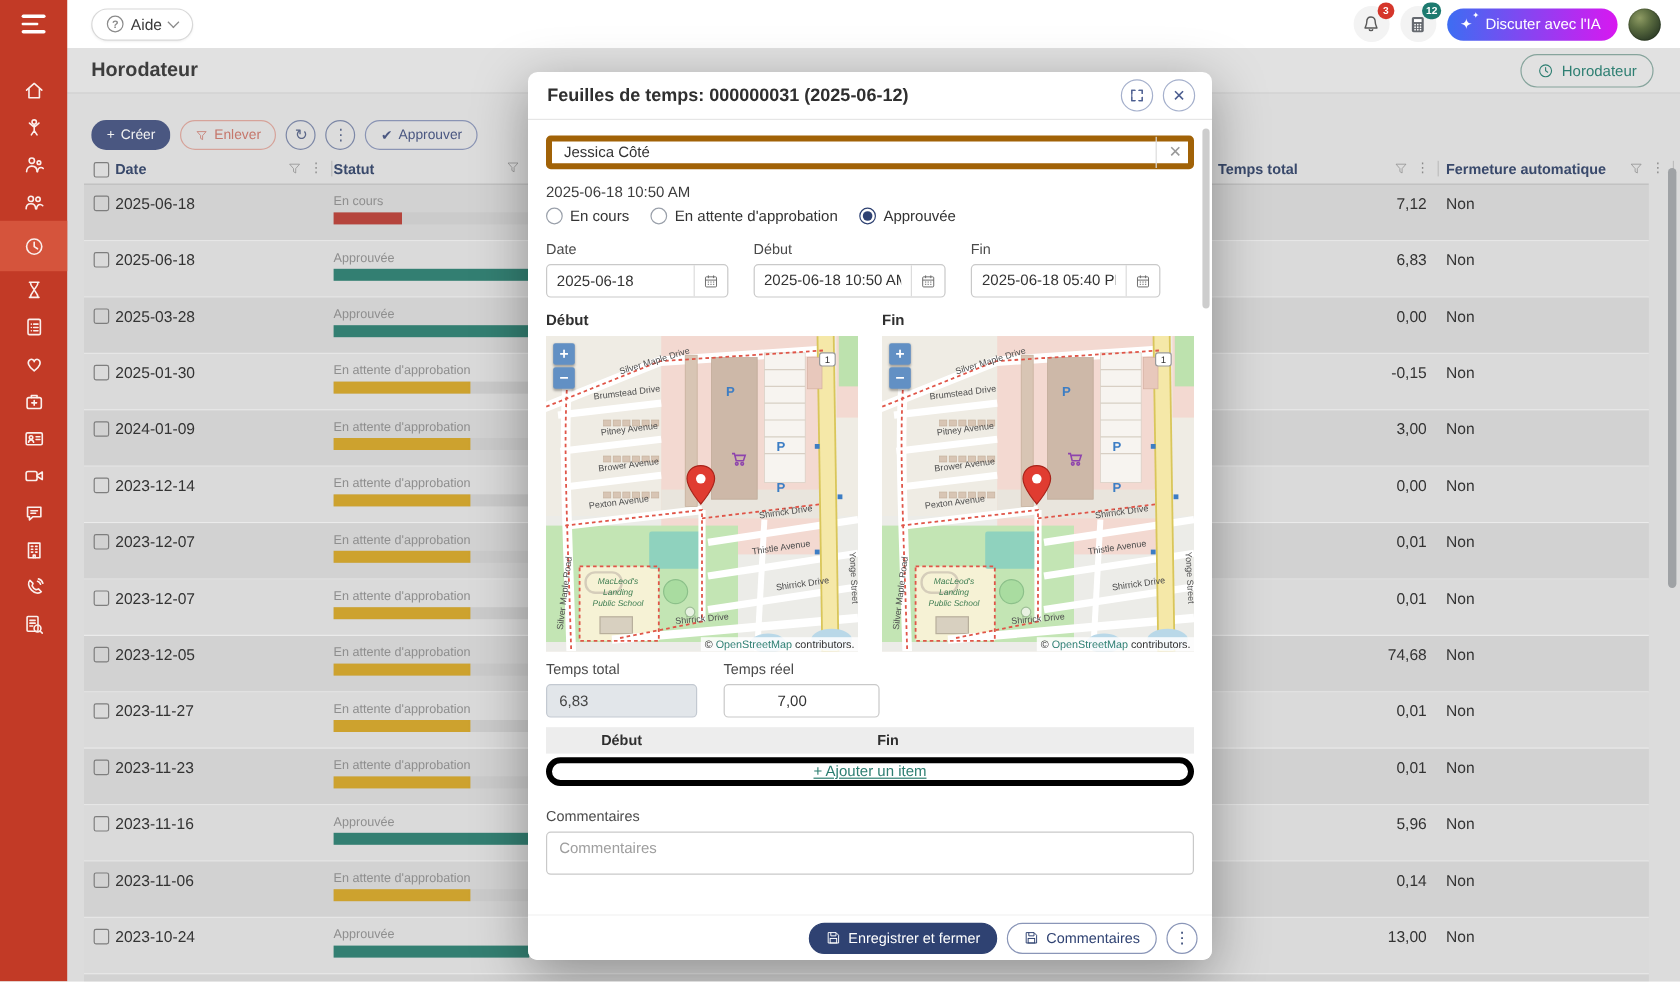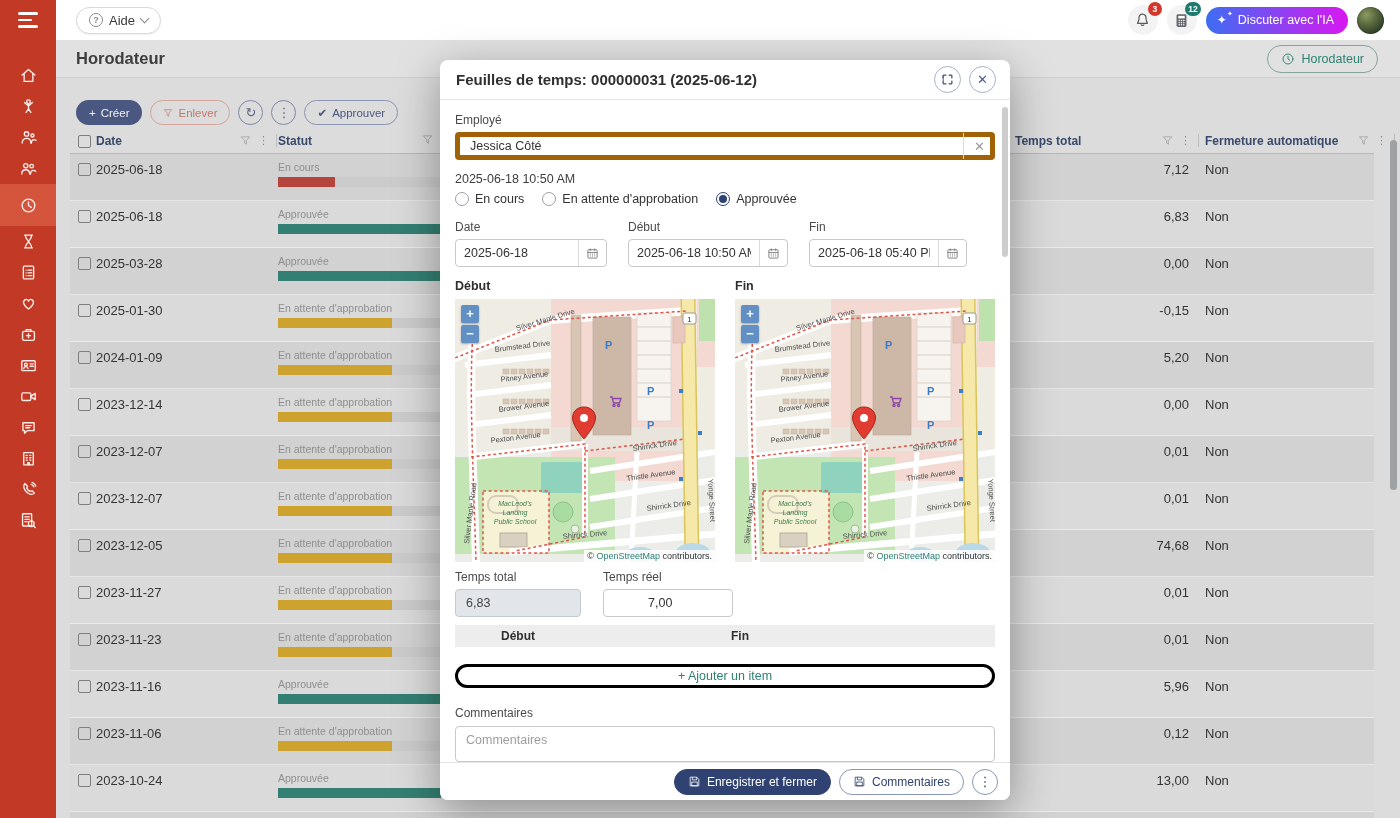--- a/index.html
+++ b/index.html
@@ -121,21 +121,21 @@
   .map-attr{position:absolute;right:0;bottom:0;background:rgba(255,255,255,.85);font-size:9px;color:#333;padding:1px 3px;z-index:3;}
   .map-attr a{color:var(--teal);text-decoration:none;cursor:pointer;}
   .temps-row{margin-top:8px;display:flex;gap:22px;}
   .temps-input{height:28px;border:1px solid #C9C9C9;border-radius:4px;font-size:12.5px;padding:0 10px;color:#333;font-family:inherit;}
   .temps-input.disabled{background:#E2E6EA;border-color:#C3C9D1;color:#444;}
   .w126{width:126px;}.w130{width:130px;padding-left:44px;}
   .pauses-label{margin-top:30px;font-size:12px;color:#9E9E9E;}
   .pauses-head{margin-top:8px;height:22px;background:#EDEDED;position:relative;font-size:12px;font-weight:bold;color:#2F2F2F;}
   .ph-debut{position:absolute;left:46px;top:4px;}
   .ph-fin{position:absolute;left:276px;top:4px;}
-  .add-item{margin-top:17px;width:100%;height:24px;border:3px solid #000000;border-radius:13px;background:#fff;color:var(--teal);font-size:12.5px;cursor:pointer;font-family:inherit;}
+  .add-item{margin-top:3px;width:100%;height:24px;border:5px solid #000000;border-radius:13px;background:#fff;color:var(--teal);font-size:12.5px;cursor:pointer;font-family:inherit;text-decoration:underline;}
   .comments-label{margin-top:18px;font-size:12px;color:#4A4A4A;}
   .comments-area{margin-top:6px;width:100%;height:36px;border:1px solid #C9C9C9;border-radius:4px;font-size:12.5px;padding:6px 10px;color:#333;resize:none;font-family:inherit;}
   .comments-area::placeholder{color:#9E9E9E;}
   .modal-footer{position:absolute;left:0;right:0;bottom:0;height:38px;border-top:1px solid #E4E4E4;background:#fff;border-radius:0 0 8px 8px;display:flex;align-items:center;justify-content:flex-end;gap:8px;padding:0 12px;}
   .save-btn{height:26px;border-radius:14px;font-size:12px;display:flex;align-items:center;gap:6px;padding:0 13px;cursor:pointer;font-family:inherit;}
   .save-primary{background:#2F4272;border:1px solid #2F4272;color:#fff;}
   .save-secondary{background:#fff;border:1px solid #8A96B8;color:#2F4272;}
   .save-btn svg{width:13px;height:13px;fill:none;stroke-width:1.5;}
   .save-primary svg{stroke:#fff;}
   .save-secondary svg{stroke:#2F4272;}
@@ -405,21 +405,21 @@
             </span></span>
           <span class="cell-total">-0,15</span>
           <span class="cell-ferm">Non</span>
         </div>
         <div class="trow odd">
           <span class="cb"></span>
           <span class="cell-date">2024-01-09</span>
           <span class="cell-status"><span class="status-label">En attente d'approbation</span><span class="status-track" style="display:block;">
               <span class="status-fill fill-yellow" style="display:block;"></span>
             </span></span>
-          <span class="cell-total">5,20</span>
+          <span class="cell-total">3,00</span>
           <span class="cell-ferm">Non</span>
         </div>
         <div class="trow even">
           <span class="cb"></span>
           <span class="cell-date">2023-12-14</span>
           <span class="cell-status"><span class="status-label">En attente d'approbation</span><span class="status-track" style="display:block;">
               <span class="status-fill fill-yellow" style="display:block;"></span>
             </span></span>
           <span class="cell-total">0,00</span>
           <span class="cell-ferm">Non</span>
@@ -477,21 +477,21 @@
             </span></span>
           <span class="cell-total">5,96</span>
           <span class="cell-ferm">Non</span>
         </div>
         <div class="trow odd">
           <span class="cb"></span>
           <span class="cell-date">2023-11-06</span>
           <span class="cell-status"><span class="status-label">En attente d'approbation</span><span class="status-track" style="display:block;">
               <span class="status-fill fill-yellow" style="display:block;"></span>
             </span></span>
-          <span class="cell-total">0,12</span>
+          <span class="cell-total">0,14</span>
           <span class="cell-ferm">Non</span>
         </div>
         <div class="trow even">
           <span class="cb"></span>
           <span class="cell-date">2023-10-24</span>
           <span class="cell-status"><span class="status-label">Approuvée</span><span class="status-track" style="display:block;">
               <span class="status-fill fill-green" style="display:block;"></span>
             </span></span>
           <span class="cell-total">13,00</span>
           <span class="cell-ferm">Non</span>
@@ -514,21 +514,20 @@
               <path d="M9 20H4v-5"></path>
             </svg>
         </button>
         <button class="circle-btn">
             <span>✕</span>
           </button>
       </div>
     </div>
 
     <div class="modal-body">
-      <div class="field-label">Employé</div>
       <div class="input-wrap">
         <input class="text-input" style="padding-right: 40px;" value="Jessica Côté">
         <span class="clear-seg">✕</span>
       </div>
 
       <div class="timestamp">2025-06-18 10:50 AM</div>
       <div class="radio-row" id="radio-row">
           <label class="radio">
             <i></i>
             <span>En cours</span>

